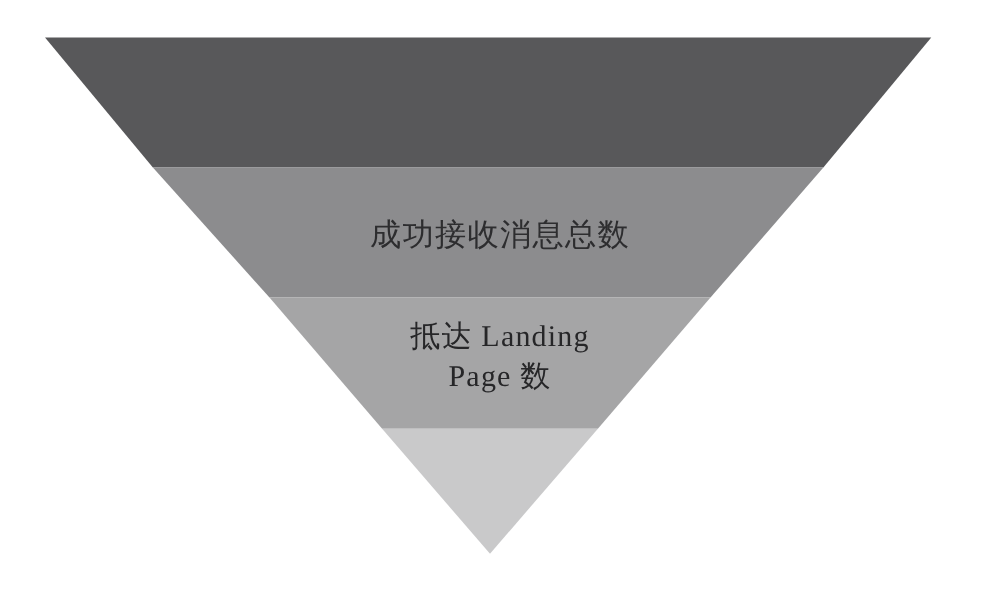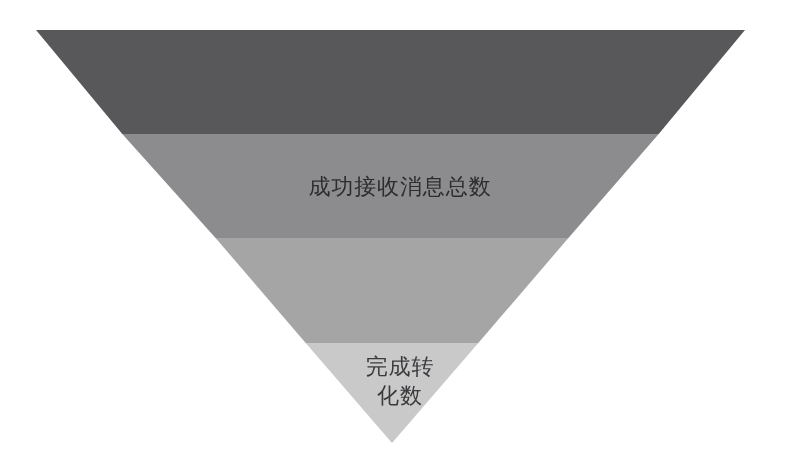--- a/index.html
+++ b/index.html
@@ -47,21 +47,21 @@
     width: 400px;
     font-size: 25px;
     color: #e8e8e6;
   }
 
   
   #funnel-label-stage-2 {
     left: 200px;
     top: 172px;
     width: 400px;
-    font-size: 22px;
+    font-size: 25px;
     color: #2d2d2f;
   }
 
   
   #funnel-label-stage-3 {
     left: 240px;
     top: 255px;
     width: 320px;
     font-size: 24px;
     color: #262628;
@@ -88,17 +88,17 @@
     <polygon id="funnel-band-2" points="122.3,134 658.7,134 568.4,238 215.6,238" fill="#8c8c8e"></polygon>
 
     <polygon id="funnel-band-3" points="215.6,238 568.4,238 478.3,343 305.7,343" fill="#a5a5a6"></polygon>
 
     <polygon id="funnel-band-4" points="305.7,343 478.3,343 392,443" fill="#c9c9ca"></polygon>
   </svg>
 
 
   <div class="funnel-label" id="funnel-label-stage-2" style="color: rgb(45, 45, 47);">成功接收消息总数</div>
 
+  <div class="funnel-label" id="funnel-label-stage-3" style="color: rgb(38, 38, 40);">抵达 Landing
+Page 数</div>
 
-  <div class="funnel-label" id="funnel-label-stage-4" style="color: rgb(58, 58, 60);">完成转
-化数</div>
 
 </div>
 
 </body></html>

